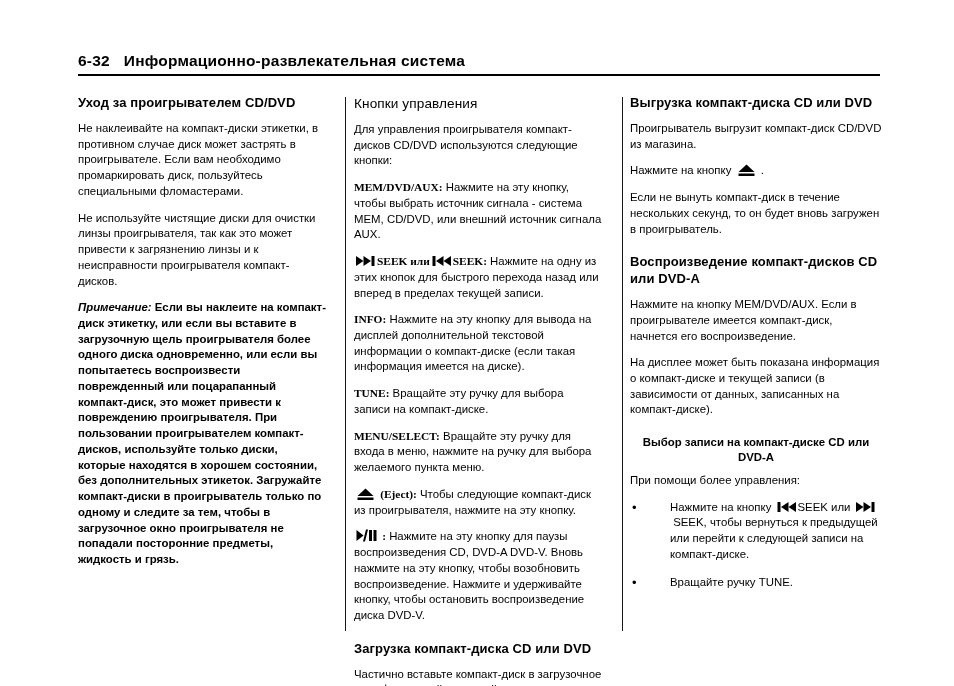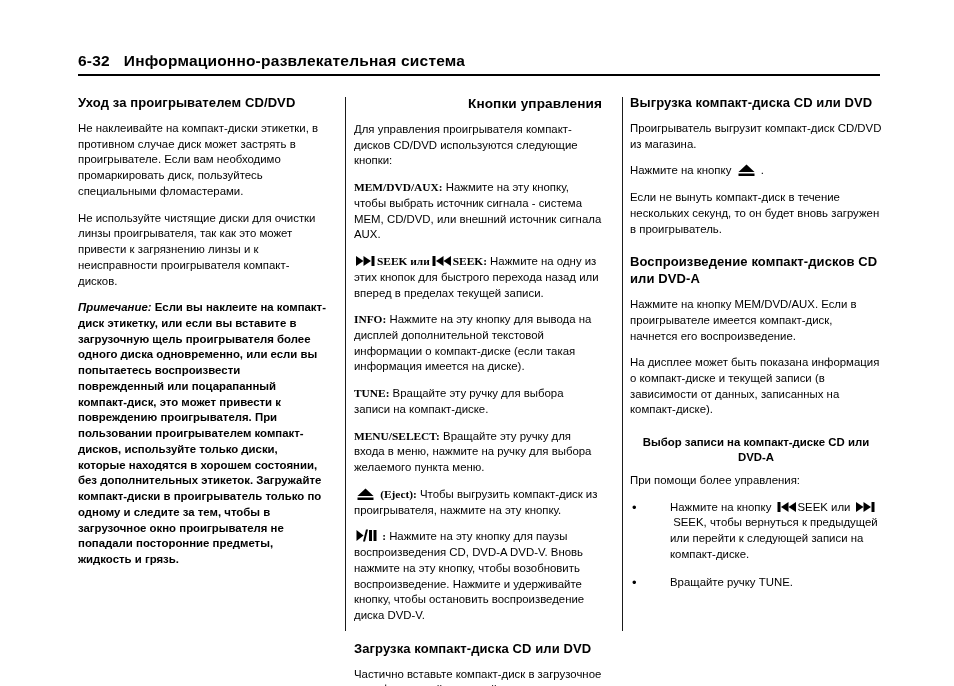--- a/index.html
+++ b/index.html
@@ -73,25 +73,24 @@
   
   h2.sec {
     font-size: 13px;
     font-weight: bold;
     line-height: 1.30;
     margin: 0 0 9px 0;
     letter-spacing: 0.1px;
   }
   h2.sec-lg {
     font-size: 13.6px;
-    font-weight: bold;
+    font-weight: normal;
     line-height: 1.32;
     margin: 0 0 9px 0;
     letter-spacing: 0.1px;
-    text-align: right;
   }
   h3.subsec {
     font-size: 11.4px;
     font-weight: bold;
     line-height: 1.30;
     margin: 0 0 8px 0;
     text-align: center;
   }
   p.body {
     font-size: 11.4px;
@@ -182,21 +181,21 @@
 
       <p class="body"><span class="lead">INFO:</span><span> Нажмите на эту кнопку для вывода на дисплей дополнительной текстовой информации о компакт-диске (если такая информация имеется на диске).</span></p>
 
       <p class="body"><span class="lead">TUNE:</span><span> Вращайте эту ручку для выбора записи на компакт-диске.</span></p>
 
       <p class="body"><span class="lead">MENU/SELECT:</span><span> Вращайте эту ручку для входа в меню, нажмите на ручку для выбора желаемого пункта меню.</span></p>
 
       <p class="body"><span class="icon ic-eject"><svg viewBox="0 0 34 26" width="17" height="13">
               <polygon points="17,1 33,16 1,16" fill="#000"></polygon>
               <rect x="1" y="19" width="32" height="5" fill="#000"></rect>
-            </svg></span>&nbsp;<span class="lead">(Eject):</span><span> Чтобы выгрузить компакт-диск из проигрывателя, нажмите на эту кнопку.</span></p>
+            </svg></span>&nbsp;<span class="lead">(Eject):</span><span> Чтобы следующие компакт-диск из проигрывателя, нажмите на эту кнопку.</span></p>
 
       <p class="body"><span class="icon ic-playpause"><svg viewBox="0 0 42 26" width="21" height="13">
               <polygon points="1,2 15,13 1,24" fill="#000"></polygon>
               <polygon points="20,1 14,25 18,25 24,1" fill="#000"></polygon>
               <rect x="26" y="2" width="6" height="22" fill="#000"></rect>
               <rect x="35" y="2" width="6" height="22" fill="#000"></rect>
             </svg></span>&nbsp;<span class="lead">:</span><span> Нажмите на эту кнопку для паузы воспроизведения CD, DVD-A DVD-V. Вновь нажмите на эту кнопку, чтобы возобновить воспроизведение. Нажмите и удерживайте кнопку, чтобы остановить воспроизведение диска DVD-V.</span></p>
 
       <div class="gap-sm"></div>
       <h2 class="sec">Загрузка компакт-диска CD или DVD</h2>

